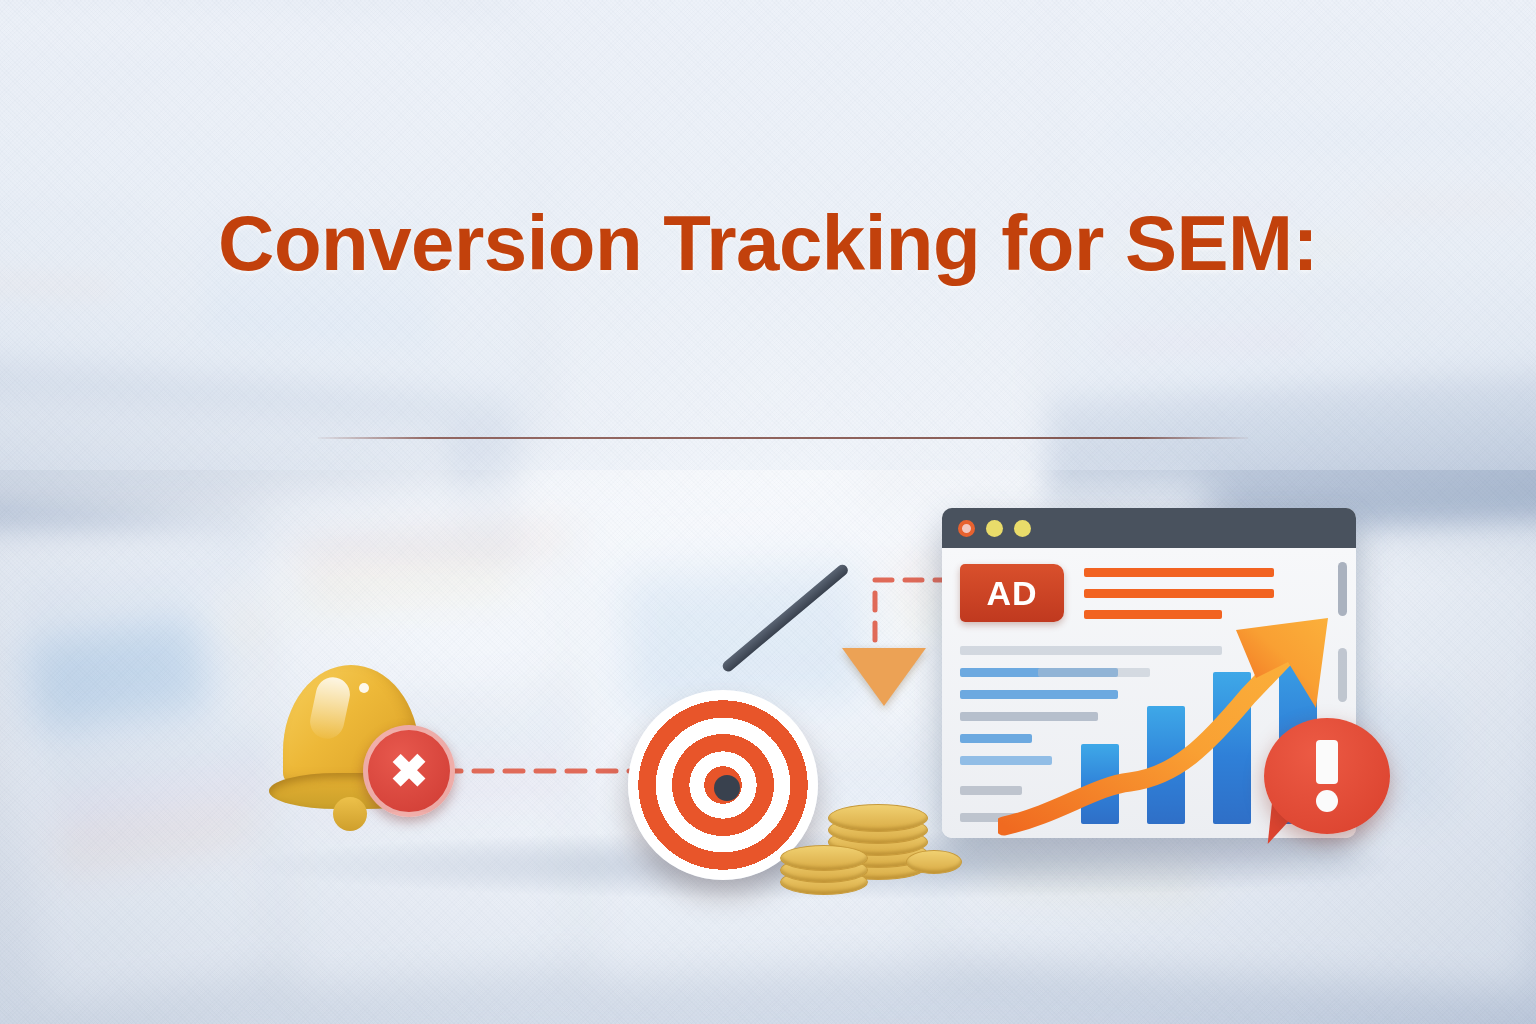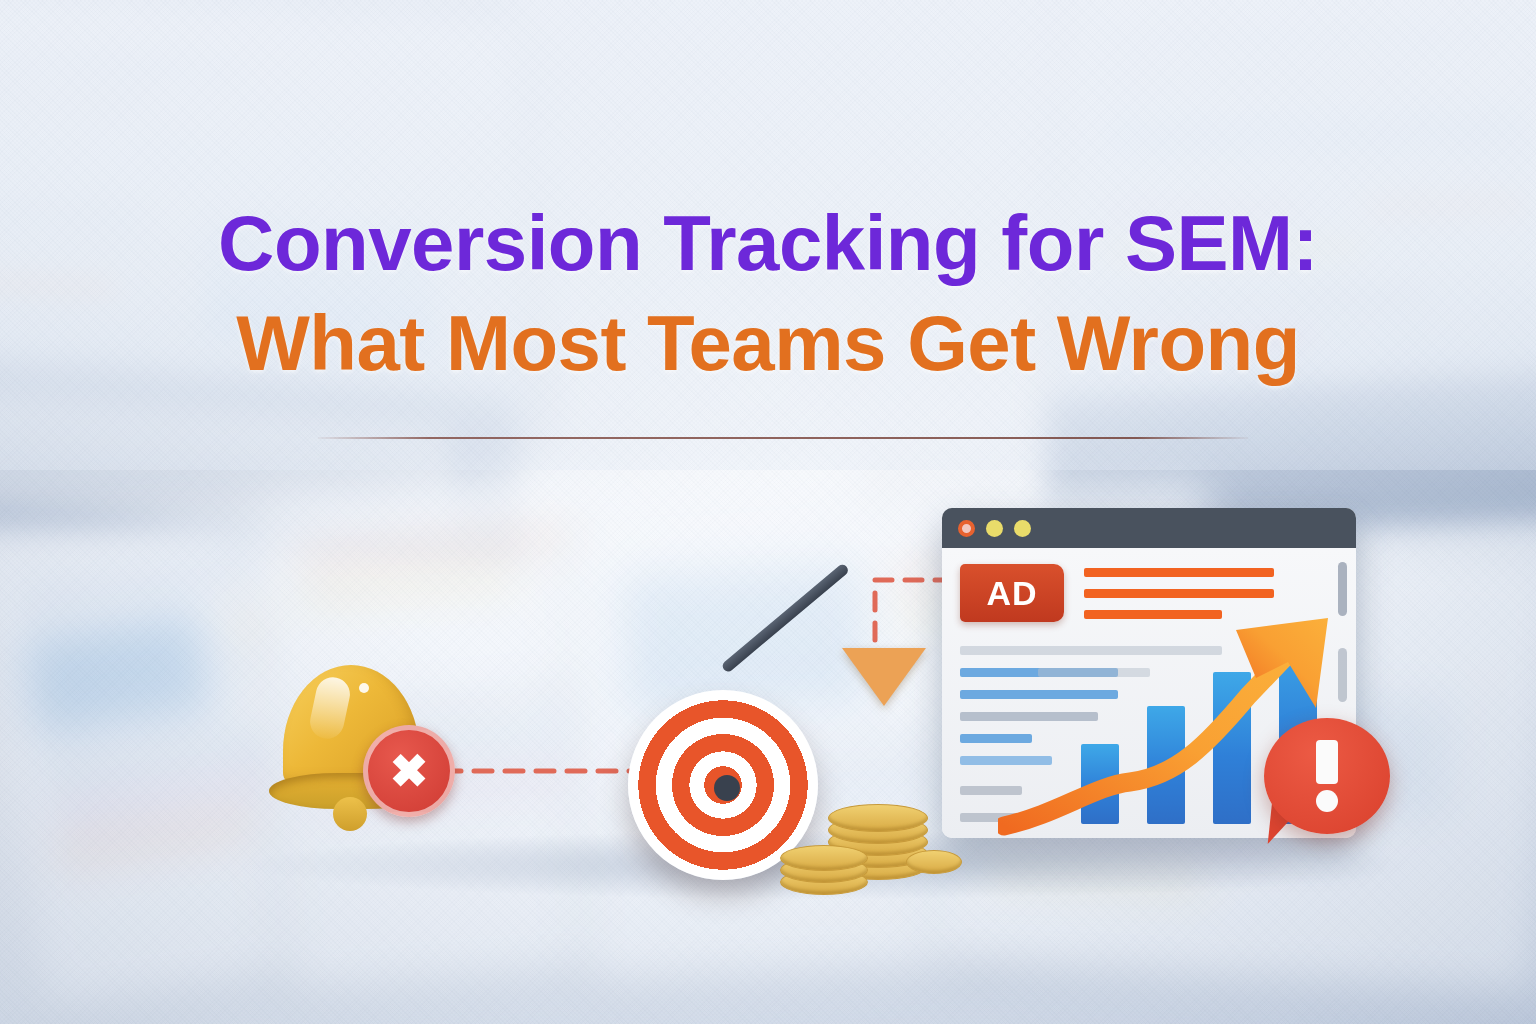--- a/index.html
+++ b/index.html
@@ -88,21 +88,21 @@
     position:absolute;left:50%;transform:translateX(-50%);top:72px;
     padding:14px 40px 17px;border-radius:40px;
     background:linear-gradient(180deg,#c2402c 0%,#a83221 55%,#9c2d1d 100%);
     border:3px solid #e2542f;
     box-shadow:0 4px 12px rgba(60,20,10,.28), inset 0 1px 0 rgba(255,255,255,.18);
     color:#fbf3ee;font-size:31px;font-weight:bold;letter-spacing:.3px;white-space:nowrap;
     text-shadow:0 1px 2px rgba(0,0,0,.35);
   }
   .title{
     position:absolute;left:0;right:0;top:198px;text-align:center;
-    font-size:78px;font-weight:bold;color:#6d28d9;letter-spacing:-.5px;
+    font-size:78px;font-weight:bold;color:#c2410c;letter-spacing:-.5px;
     text-shadow:0 2px 4px rgba(255,255,255,.6);
   }
   .title2{
     position:absolute;left:0;right:0;top:298px;text-align:center;
     font-size:78px;font-weight:bold;color:#e2701f;letter-spacing:-.5px;
     text-shadow:0 2px 4px rgba(255,255,255,.6);
   }
   .divider{
     position:absolute;left:318px;width:930px;top:437px;height:2px;
     background:linear-gradient(90deg,rgba(150,90,80,.05),rgba(120,60,50,.75) 12%,rgba(110,55,45,.8) 88%,rgba(150,90,80,.05));
@@ -298,21 +298,20 @@
       <div class="ln p" style="left:40px;top:300px;width:300px"></div>
       <div class="ln y" style="left:40px;top:340px;width:220px"></div>
     </div>
   </div>
 
   <div class="vignette"></div>
   <div class="topwash"></div>
   <div class="noise"></div>
 
   <div class="title">Conversion Tracking for SEM:</div>
-  <div class="title2">What Most Teams Get Wrong</div>
   <div class="divider"></div>
 
   <div class="illus">
 
     <div class="surface"></div>
 
     <svg class="dash" style="left:400px;top:735px;width:260px;height:60px">
       <line x1="4" y1="36" x2="238" y2="36" stroke="#e06a58" stroke-width="5" stroke-dasharray="18 13" stroke-linecap="round"></line>
     </svg>
 

